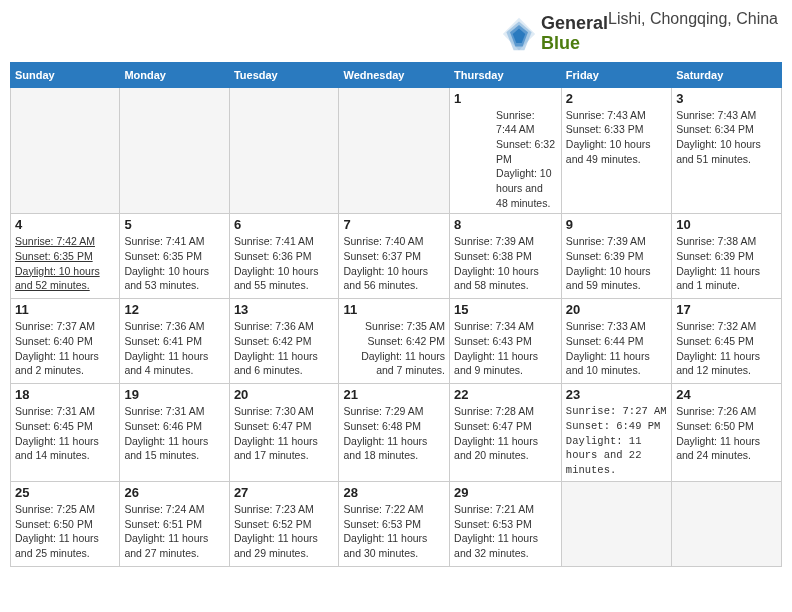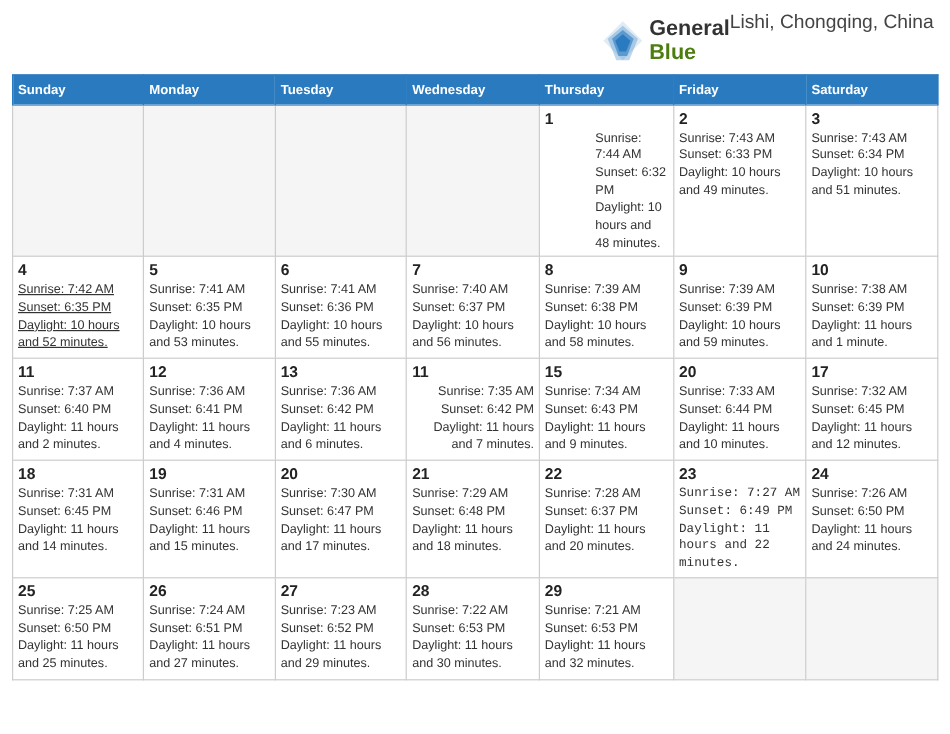--- a/index.html
+++ b/index.html
@@ -264,21 +264,21 @@
         </td>
         <td>
           <div class="day-num">21</div>
           <div class="day-info" style="white-space: pre-line;">Sunrise: 7:29 AM
 Sunset: 6:48 PM
 Daylight: 11 hours and 18 minutes.</div>
         </td>
         <td>
           <div class="day-num">22</div>
           <div class="day-info" style="white-space: pre-line;">Sunrise: 7:28 AM
-Sunset: 6:37 PM
+Sunset: 6:47 PM
 Daylight: 11 hours and 20 minutes.</div>
         </td>
         <td>
           <div class="day-num">23</div>
           <div class="day-info" style="white-space: pre-line; font-family: Liberation Mono, monospace;">Sunrise: 7:27 AM
 Sunset: 6:49 PM
 Daylight: 11 hours and 22 minutes.</div>
         </td>
         <td>
           <div class="day-num">24</div>

